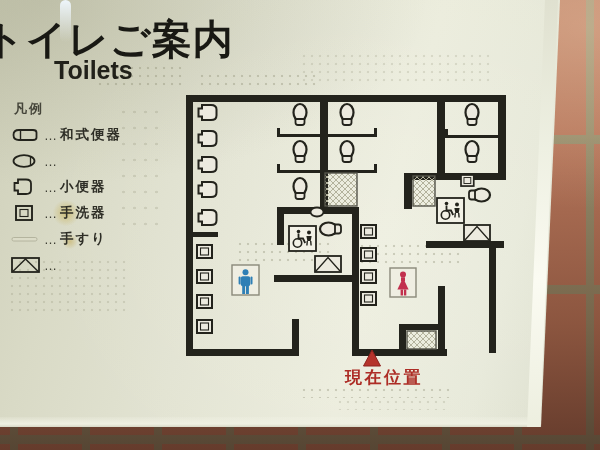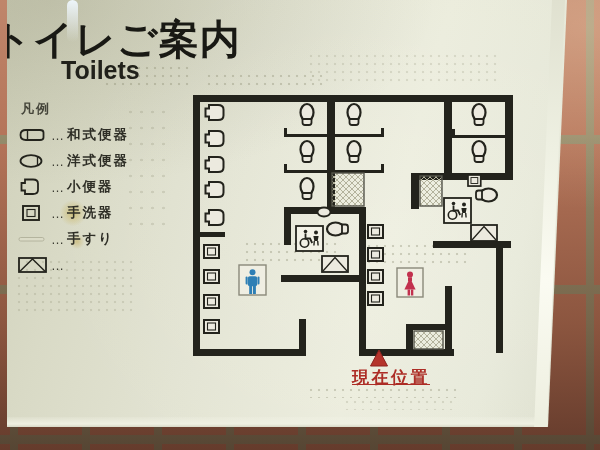--- a/index.html
+++ b/index.html
@@ -20,21 +20,21 @@
     background-repeat:repeat;
   }
   .tile-shade{
     position:absolute;inset:0;
     background:
       radial-gradient(420px 260px at 98% 6%,rgba(255,224,190,.30),transparent 70%),
       linear-gradient(180deg,rgba(255,235,210,.14) 0%,transparent 30%,rgba(60,25,12,.34) 72%,rgba(35,12,6,.55) 100%);
   }
   
   .sign{
-    position:absolute;left:7px;top:0;width:560px;height:427px;
+    position:absolute;left:0;top:0;width:560px;height:427px;
     clip-path:polygon(0 0,560px 0,541px 427px,0 427px);
     background:
       radial-gradient(620px 300px at 8% 0%,rgba(110,110,80,.20),transparent 62%),
       radial-gradient(500px 420px at 70% 55%,rgba(255,255,250,.20),transparent 70%),
       linear-gradient(105deg,#cfd0ba 0%,#d9dac6 18%,#e2e3d2 40%,#ebecdc 66%,#e6e8d8 86%,#dcdecd 100%);
     filter:drop-shadow(12px 9px 14px rgba(25,10,5,.55));
   }
   .sign-edge{
     position:absolute;left:536px;top:-6px;width:13px;height:442px;
     transform:rotate(2.4deg);
@@ -70,21 +70,21 @@
   .legend{position:absolute;left:10px;top:88px;width:170px;}
   .legend-header{font-size:13px;font-weight:700;color:#45453a;letter-spacing:2px;margin:12px 0 4px 4px;}
   .legend-row{display:flex;align-items:center;height:26px;}
   .legend-icon{width:34px;flex:0 0 34px;display:flex;align-items:center;}
   .legend-sep{font-size:13px;color:#3c3c32;margin:0 3px 0 0;}
   .legend-label{font-size:13.5px;color:#2e2e26;letter-spacing:2px;font-weight:600;}
   
   .plan{position:absolute;left:183px;top:88px;width:324px;height:302px;}
   .cur-label{
     position:absolute;left:345px;top:366px;
-    font-size:17px;font-weight:700;color:#ad2d26;letter-spacing:2.5px;white-space:nowrap;text-decoration:underline;
+    font-size:17px;font-weight:700;color:#ad2d26;letter-spacing:2.5px;white-space:nowrap;
   }
 </style>
 </head>
 <body>
 
 <div class="tiles"></div>
 <div class="tile-shade"></div>
 
 <div class="sign">
 
@@ -120,21 +120,20 @@
     </div>
 
     <div class="legend-row">
       <span class="legend-icon">
         <svg width="30" height="18" viewBox="0 0 30 18">
           <ellipse cx="14" cy="9" rx="10.5" ry="5.8" fill="none" stroke="#23231c" stroke-width="1.8"></ellipse>
           <line x1="20.5" y1="4.6" x2="20.5" y2="13.4" stroke="#23231c" stroke-width="1.3"></line>
         </svg>
       </span>
       <span class="legend-sep">…</span>
-      <span class="legend-label">洋式便器</span>
     </div>
 
     <div class="legend-row">
       <span class="legend-icon">
         <svg width="30" height="18" viewBox="0 0 30 18">
           <path d="M8,1.5 H16 Q21,1.5 21,5.5 V12 Q21,16 16,16 H8 V12.5 H4.5 V5 H8 Z" fill="none" stroke="#23231c" stroke-width="1.8"></path>
         </svg>
       </span>
       <span class="legend-sep">…</span>
       <span class="legend-label">小便器</span>

